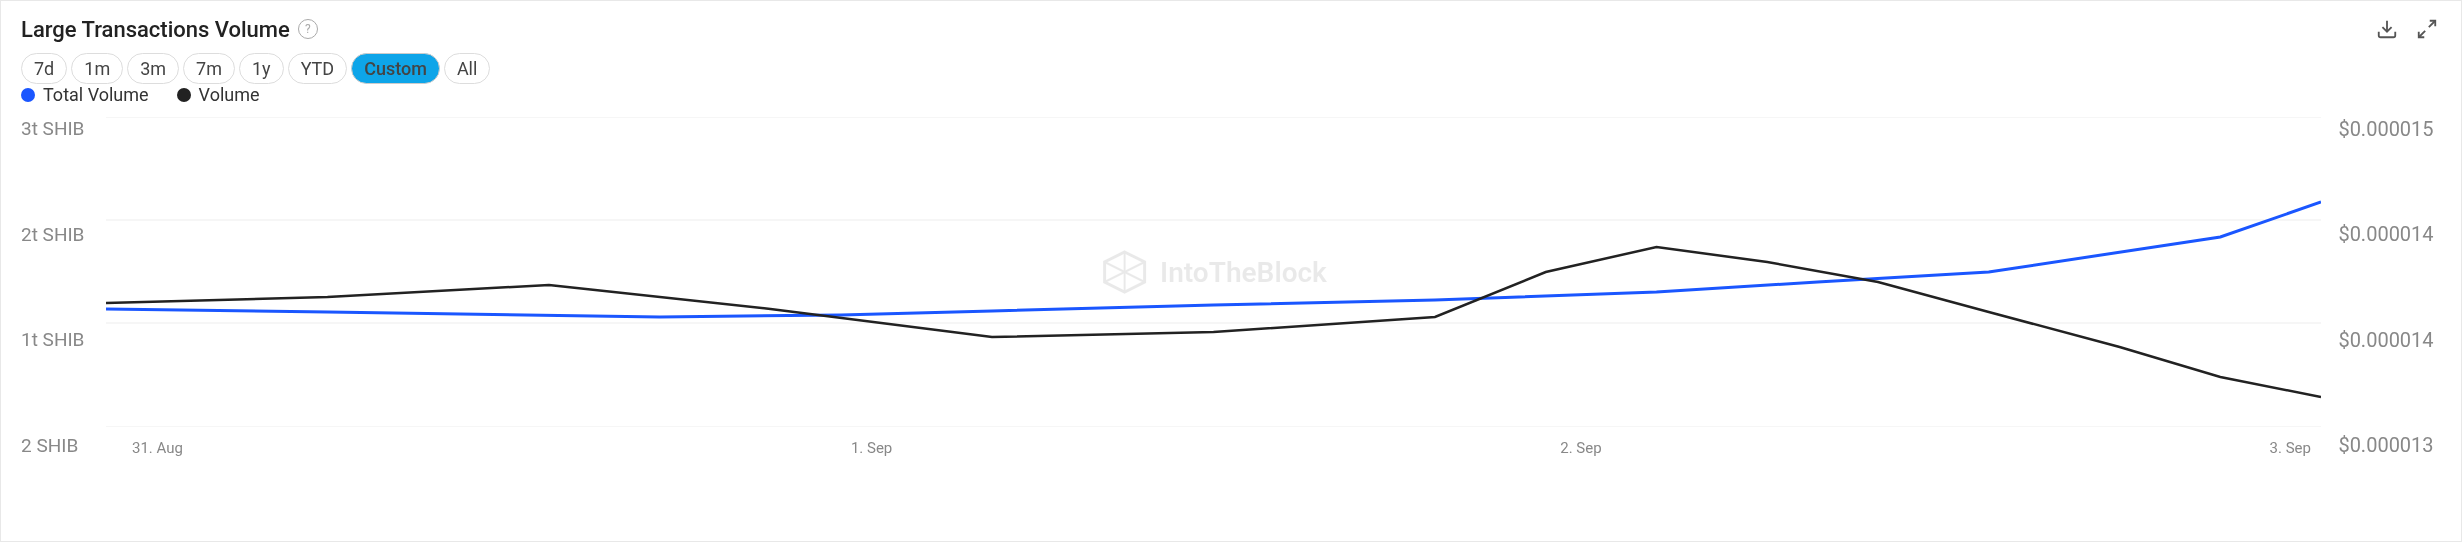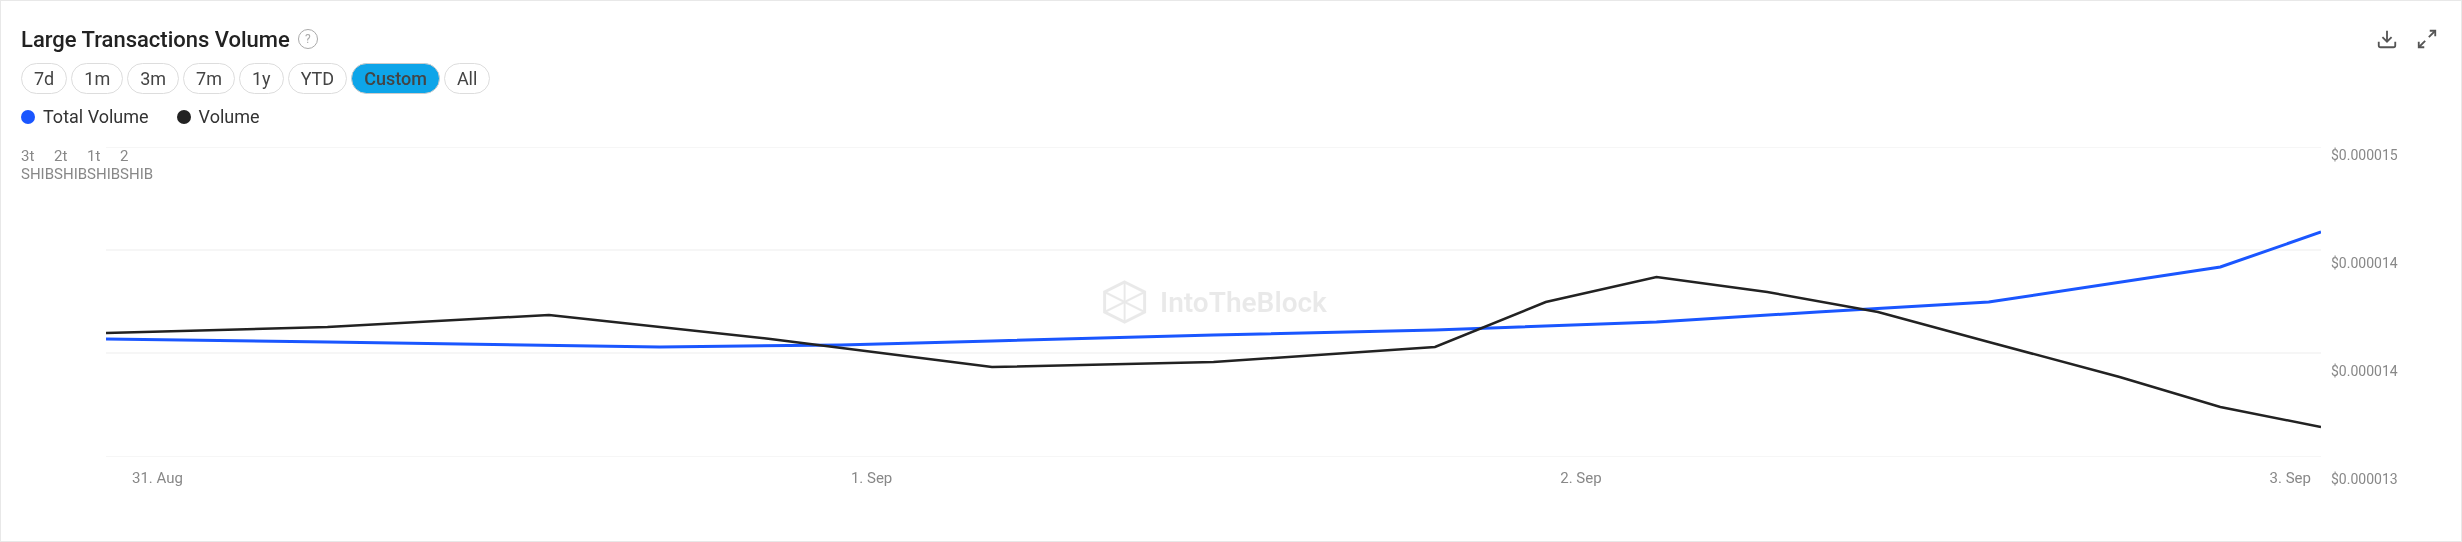--- a/index.html
+++ b/index.html
@@ -8,21 +8,21 @@
       font-family: -apple-system, BlinkMacSystemFont, 'Segoe UI', Roboto, sans-serif;
       color: #333;
       width: 2462px;
       height: 542px;
       overflow: hidden;
     }
     .chart-container {
       width: 2462px;
       height: 542px;
       position: relative;
-      padding: 24px 20px 10px 20px;
+      padding: 14px 20px 10px 20px;
       border: 1px solid #e8e8e8;
       background: #fff;
     }
     .header-row {
       display: flex;
       align-items: center;
       justify-content: space-between;
       margin-bottom: 10px;
     }
     .title-area {
@@ -57,41 +57,40 @@
       height: 28px;
       display: flex;
       align-items: center;
       justify-content: center;
       cursor: pointer;
       color: #555;
     }
     .time-filters {
       display: flex;
       gap: 4px;
-      margin-bottom: 12px;
     }
     .filter-btn {
       padding: 4px 12px;
       border-radius: 20px;
       border: 1px solid #ddd;
       background: #fff;
       font-size: 18px;
       color: #444;
       cursor: pointer;
       font-family: inherit;
     }
     .filter-btn.active {
       background: #0ea5e9;
       border-color: #ccc;
       font-weight: 500;
     }
     .legend {
       display: flex;
       gap: 28px;
-      margin-bottom: 20px;
+      margin-bottom: 12px;
       align-items: center;
     }
     .legend-item {
       display: flex;
       align-items: center;
       gap: 8px;
       font-size: 18px;
       color: #333;
     }
     .legend-dot {
@@ -105,37 +104,37 @@
       position: relative;
       width: 100%;
       height: 340px;
     }
     .y-axis-labels-left {
       position: absolute;
       left: 0;
       top: 0;
       height: 100%;
       display: flex;
-      flex-direction: row;
-      justify-content: space-between;
-      font-size: 15px;
+      flex-direction: column;
+      justify-content: space-between;
+      font-size: 19px;
       color: #888;
       width: 80px;
     }
     .y-axis-labels-right {
       position: absolute;
       right: 0;
       top: 0;
       height: 100%;
       display: flex;
       flex-direction: column;
       justify-content: space-between;
-      font-size: 14px;
+      font-size: 20px;
       color: #888;
-      text-align: left;
+      text-align: center;
       width: 110px;
     }
     .chart-svg-container {
       position: absolute;
       left: 85px;
       right: 120px;
       top: 0;
       bottom: 30px;
     }
     .watermark {

